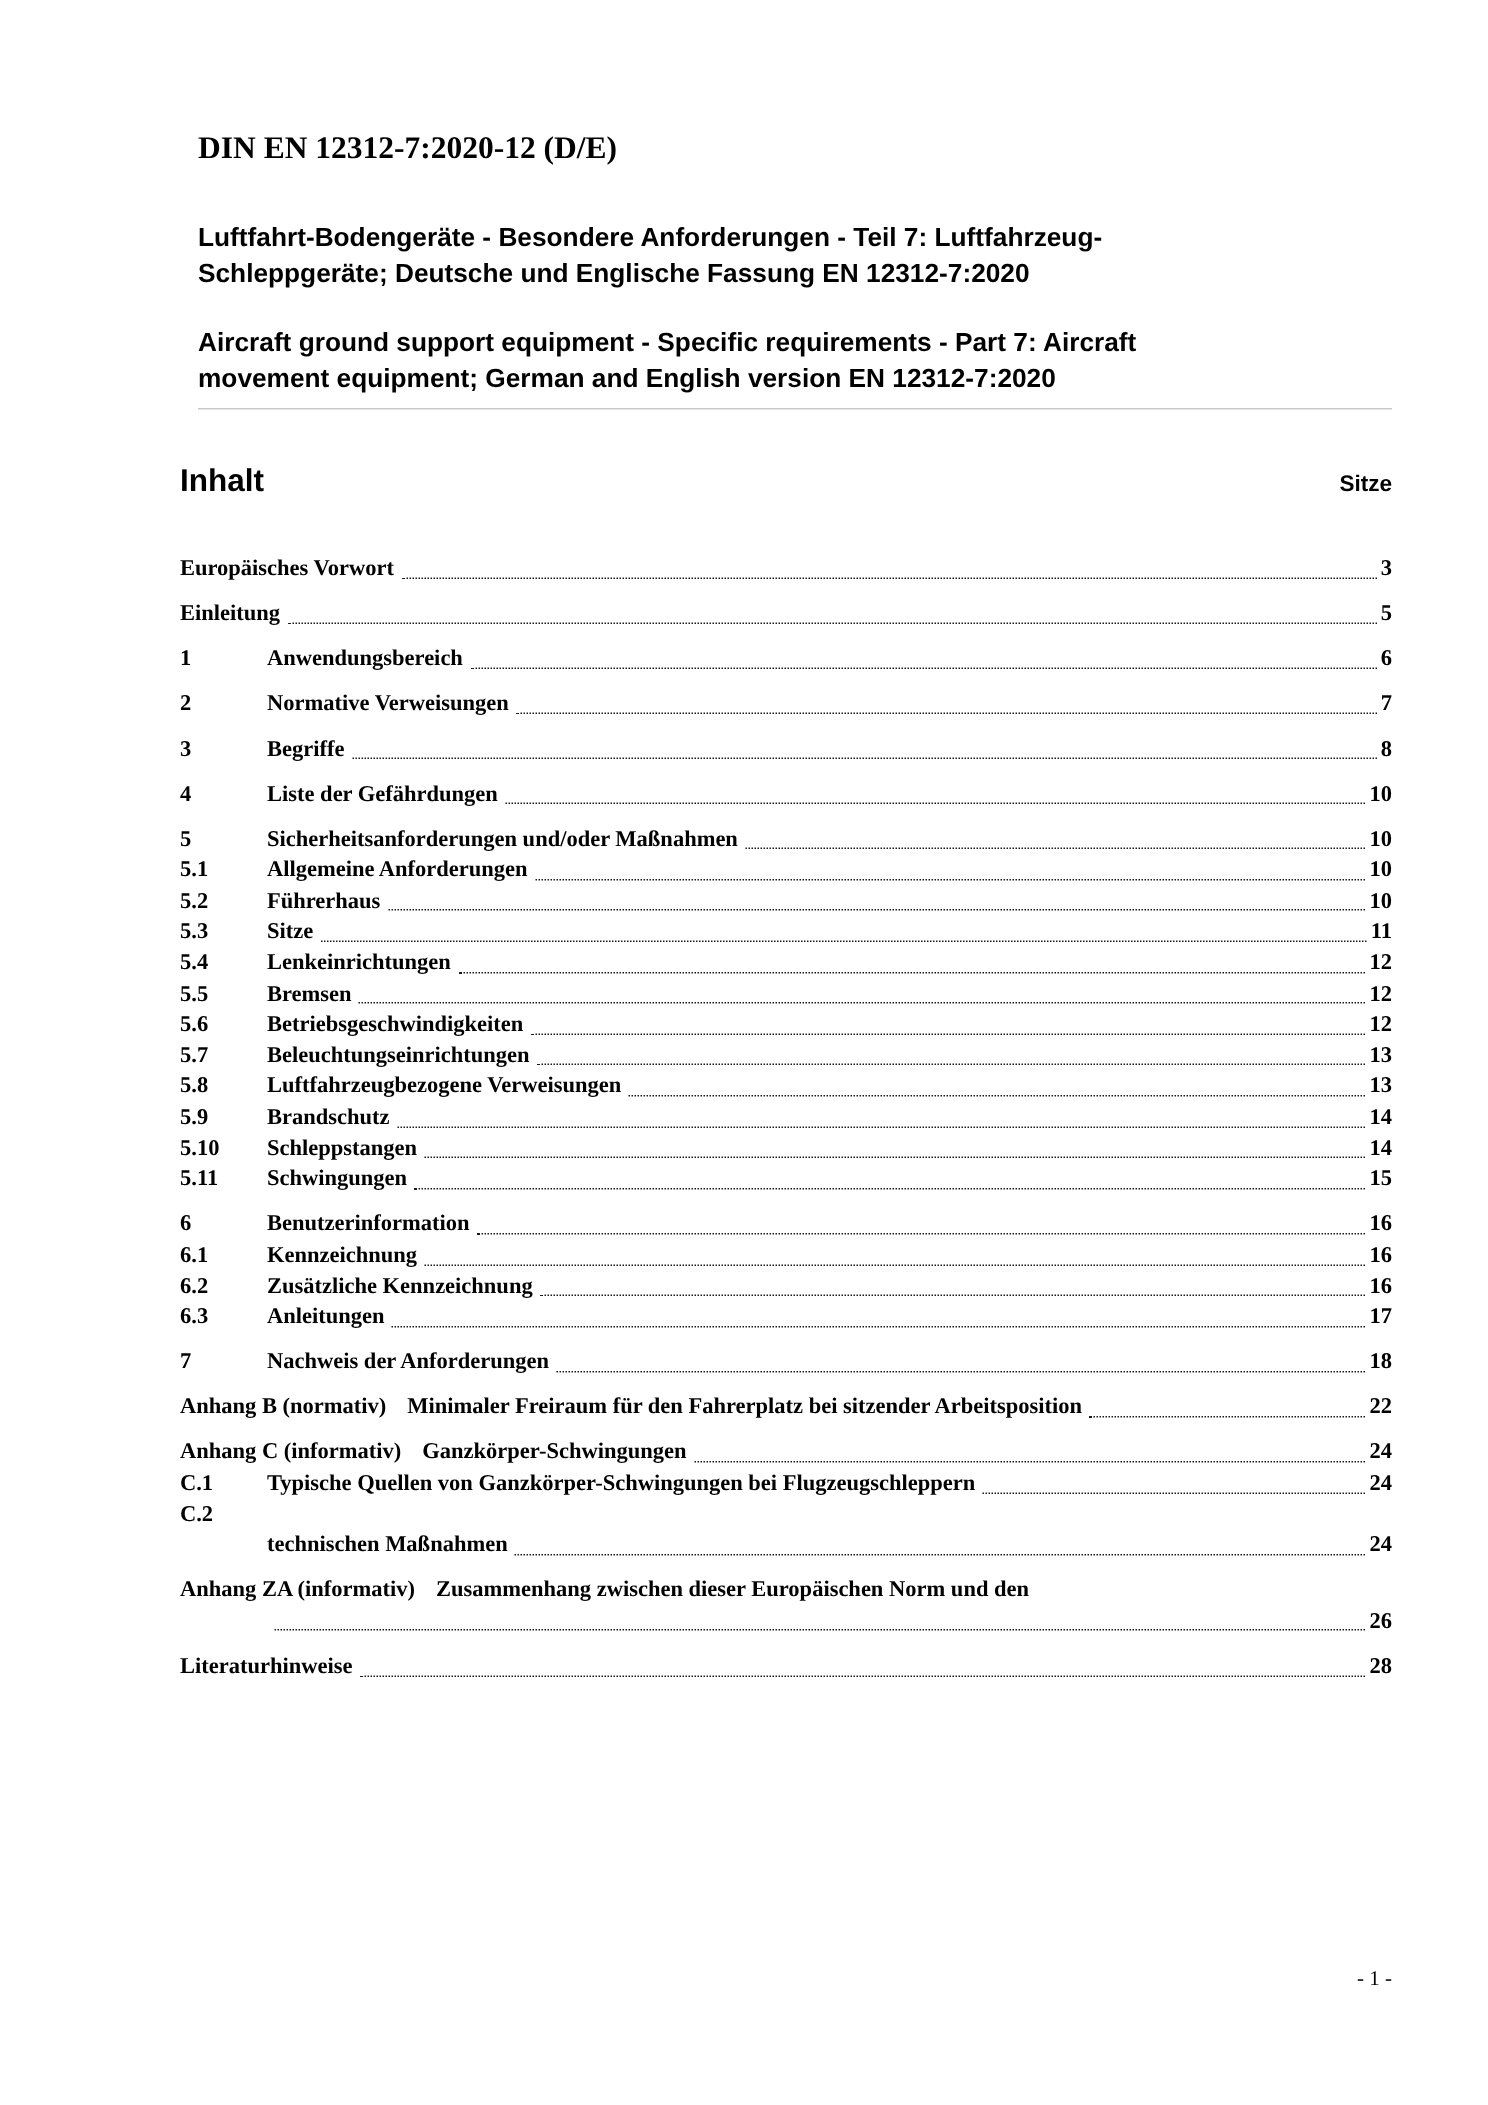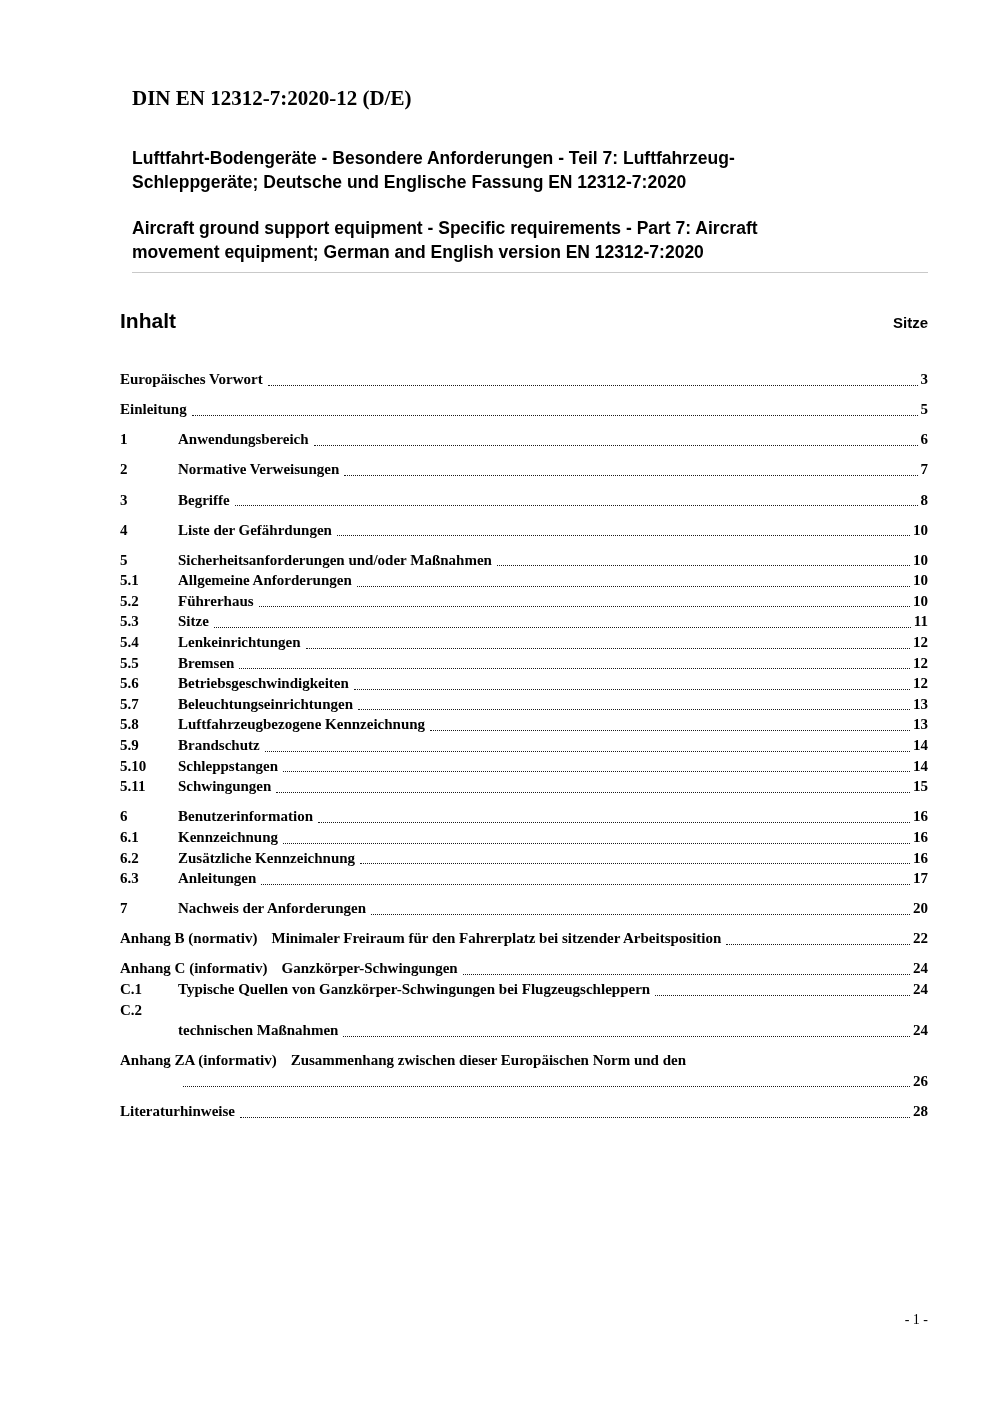--- a/index.html
+++ b/index.html
@@ -200,21 +200,21 @@
 
       <div class="toc-row">
         <span class="toc-num">5.7</span>
         <span class="toc-label">Beleuchtungseinrichtungen</span>
         <span class="leader"></span>
         <span class="toc-page">13</span>
       </div>
 
       <div class="toc-row">
         <span class="toc-num">5.8</span>
-        <span class="toc-label">Luftfahrzeugbezogene Kennzeichnung</span>
+        <span class="toc-label">Luftfahrzeugbezogene Verweisungen</span>
         <span class="leader"></span>
         <span class="toc-page">13</span>
       </div>
 
       <div class="toc-row">
         <span class="toc-num">5.9</span>
         <span class="toc-label">Brandschutz</span>
         <span class="leader"></span>
         <span class="toc-page">14</span>
       </div>
@@ -258,21 +258,21 @@
         <span class="toc-num">6.3</span>
         <span class="toc-label">Anleitungen</span>
         <span class="leader"></span>
         <span class="toc-page">17</span>
       </div>
 
       <div class="toc-row gap">
         <span class="toc-num">7</span>
         <span class="toc-label">Nachweis der Anforderungen</span>
         <span class="leader"></span>
-        <span class="toc-page">20</span>
+        <span class="toc-page">18</span>
       </div>
 
 
       <div class="toc-row r-anhang gap">
         <span class="toc-num">Anhang B (normativ)</span>
         <span class="toc-label">Minimaler Freiraum für den Fahrerplatz bei sitzender Arbeitsposition</span>
         <span class="leader"></span>
         <span class="toc-page">22</span>
       </div>
 

